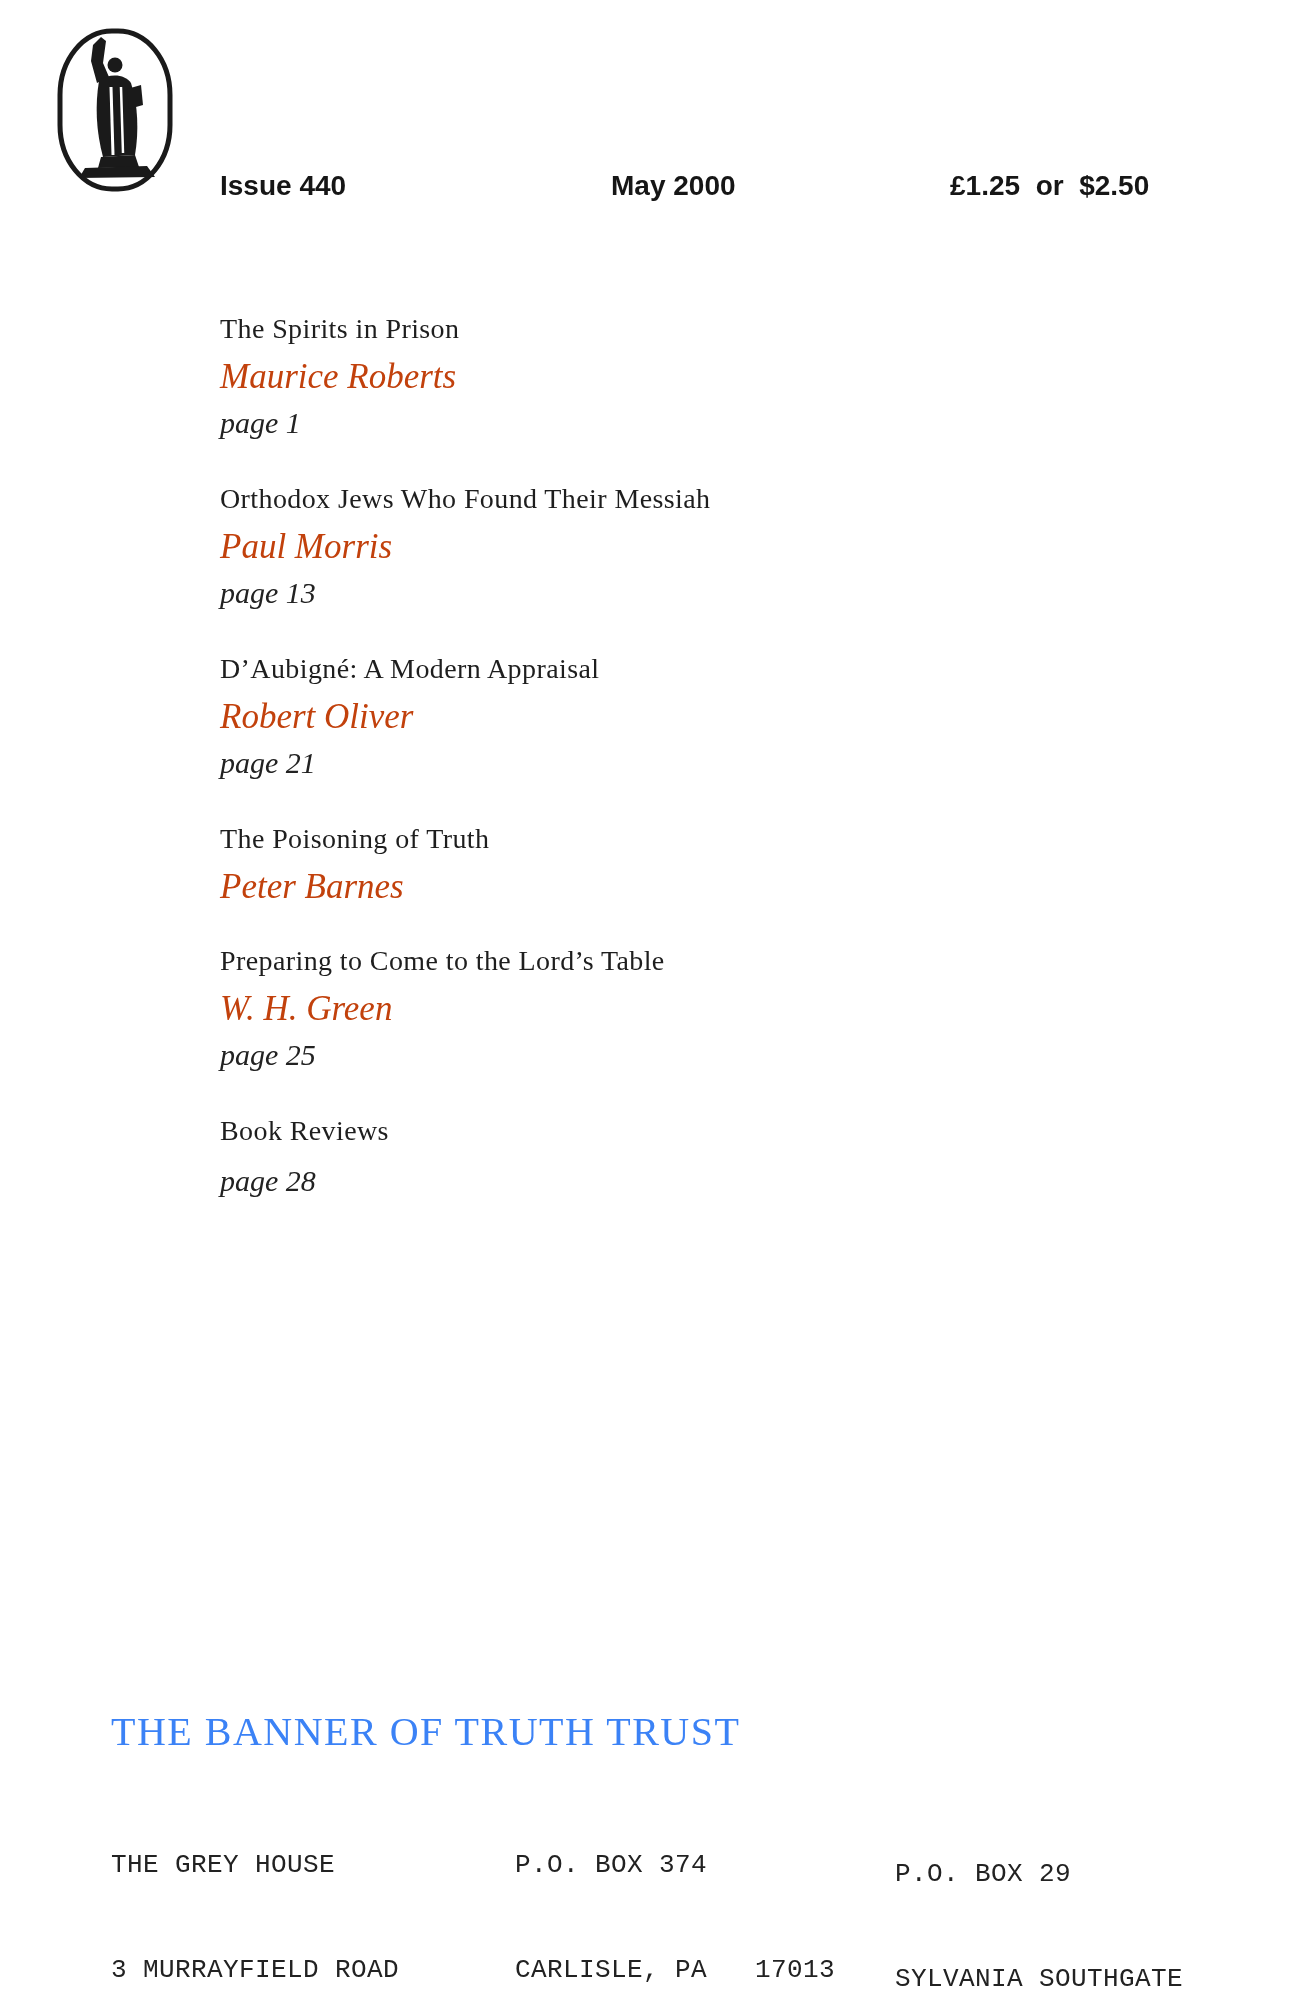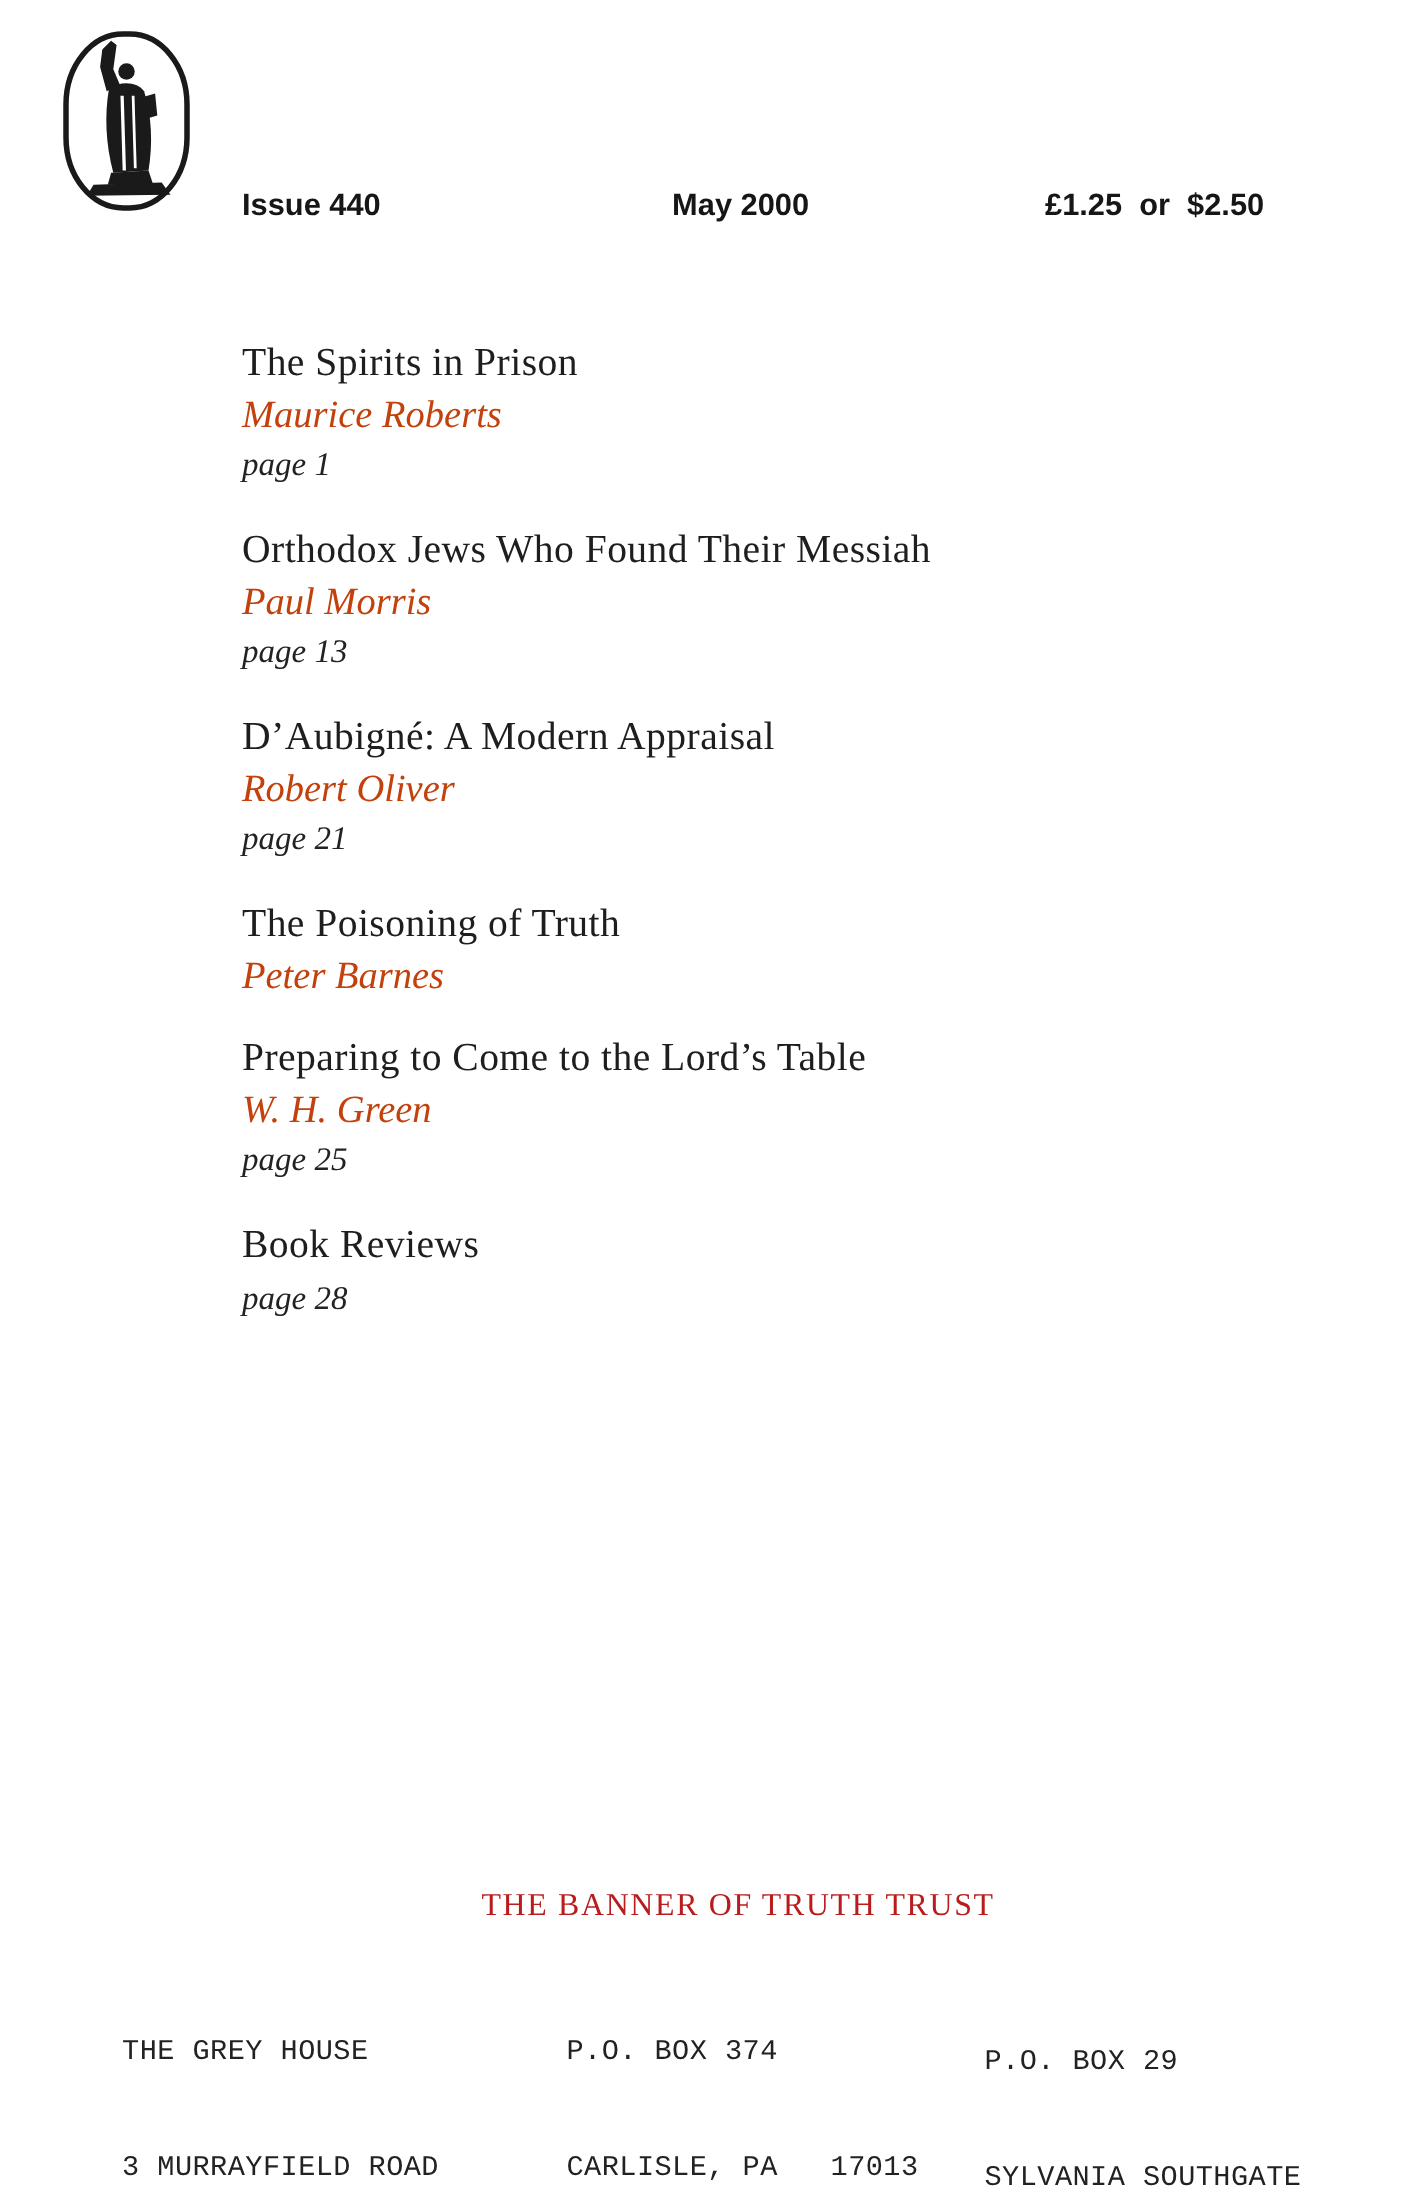--- a/index.html
+++ b/index.html
@@ -19,26 +19,26 @@
     font-family:"Liberation Sans","DejaVu Sans",sans-serif;
     font-weight:bold;font-size:28px;line-height:28px;color:#161616;
     white-space:pre;
   }
   .issue{left:220px;}
   .date{left:611px;}
   .price{left:950px;}
   
   .toc{position:absolute;left:220px;top:303px;width:940px;}
   .toc-item{margin:0 0 26px 0;}
-  .toc-title{font-size:36px;line-height:52px;letter-spacing:.4px;color:#1e1e1e;}
+  .toc-title{font-size:28px;line-height:52px;letter-spacing:.4px;color:#1e1e1e;}
   .toc-author{font-style:italic;font-size:35px;line-height:44px;color:#c2410c;}
   .toc-page{font-style:italic;font-size:30px;line-height:48px;color:#222;}
   
   .footer{position:absolute;left:111px;top:1714px;width:1120px;}
-  .publisher{font-size:29px;line-height:36px;letter-spacing:1.5px;color:#b91c1c;text-align:center;}
+  .publisher{font-size:40px;line-height:36px;letter-spacing:1.5px;color:#3b82f6;}
   .addresses{position:relative;margin-top:28px;height:200px;font-family:Liberation Mono, monospace;}
   .addr{position:absolute;top:0;font-size:26px;line-height:35px;letter-spacing:.4px;white-space:pre-wrap;color:#222;}
   .addr-uk{left:0;}
   .addr-usa{left:404px;}
   .addr-aus{left:784px;top:9px;}
 </style>
 </head>
 <body>
 
 <div class="page">

